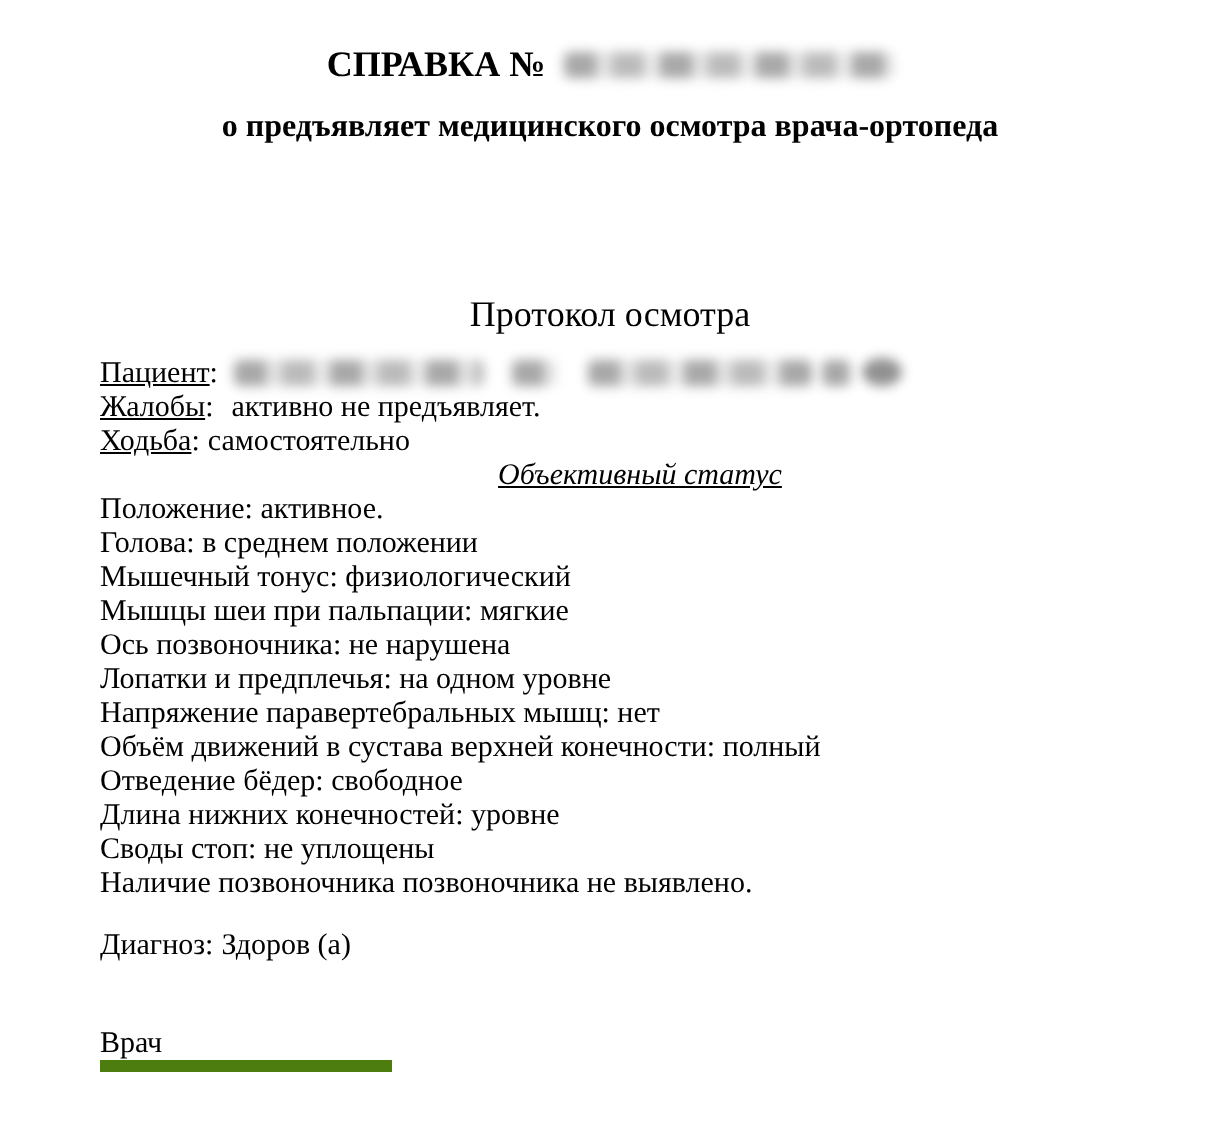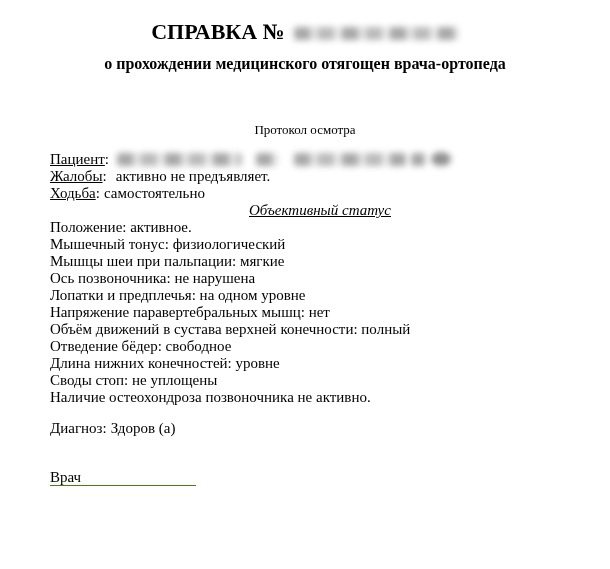--- a/index.html
+++ b/index.html
@@ -12,38 +12,38 @@
     background: #ffffff;
     color: #000000;
     font-family: "Liberation Serif", "DejaVu Serif", serif;
     overflow: hidden;
     box-sizing: border-box;
   }
 
   .title-row {
     margin-top: 22px;
     text-align: center;
-    font-size: 22px;
+    font-size: 18px;
     font-weight: bold;
     line-height: 20px;
     white-space: nowrap;
   }
 
   .subtitle {
     margin-top: 13px;
     text-align: center;
     font-size: 16px;
     font-weight: bold;
     line-height: 18px;
   }
 
   .protocol-heading {
-    margin-top: 48px;
+    margin-top: 76px;
     text-align: center;
-    font-size: 13px;
+    font-size: 18px;
     line-height: 17px;
   }
 
   .doc-body {
     margin: 13px 20px 0 50px;
     font-size: 15px;
     line-height: 17px;
     font-family: Liberation Serif, serif;
   }
 
@@ -60,21 +60,21 @@
 
   .status-line { white-space: nowrap; }
 
   .diagnosis-row { margin-top: 14px; }
   .diagnosis-value { margin-left: 4px; }
 
   .signature-row { margin-top: 32px; }
   .signature-field {
     display: inline-block;
     width: 146px;
-    border-bottom: 1px solid #4d7c0f;
+    border-bottom: 6px solid #4d7c0f;
     line-height: 16px;
   }
 
   
   .redact {
     display: inline-block;
     height: 13px;
     border-radius: 3px;
     filter: blur(3px);
     opacity: 0.75;
@@ -95,21 +95,21 @@
 </style>
 </head>
 <body>
 
 <div class="page">
 
   <div class="title-row">
     <span>СПРАВКА №</span><span class="redact redact-stripes rd-title"></span>
   </div>
 
-  <div class="subtitle">о прохождении медицинского отягощен врача-ортопеда</div>
+  <div class="subtitle">о предъявляет медицинского осмотра врача-ортопеда</div>
 
   <div class="protocol-heading">Протокол осмотра</div>
 
   <div class="doc-body">
 
     <div class="field-row">
       <span class="field-label">Пациент</span><span>:</span><span class="redact redact-stripes rd-a"></span><span class="redact redact-stripes rd-b"></span><span class="redact redact-stripes rd-c"></span><span class="redact redact-stripes rd-d"></span><span class="redact redact-dark rd-e"></span>
     </div>
 
     <div class="field-row">
@@ -117,30 +117,31 @@
     </div>
 
 
     <div class="field-row">
       <span class="field-label">Ходьба</span><span>:</span><span class="field-value">самостоятельно</span>
     </div>
 
     <div class="status-heading">Объективный статус</div>
 
     <div class="status-line">Положение: активное.</div>
+    <div class="status-line">Голова: в среднем положении</div>
     <div class="status-line">Мышечный тонус: физиологический</div>
     <div class="status-line">Мышцы шеи при пальпации: мягкие</div>
     <div class="status-line">Ось позвоночника: не нарушена</div>
     <div class="status-line">Лопатки и предплечья: на одном уровне</div>
     <div class="status-line">Напряжение паравертебральных мышц: нет</div>
     <div class="status-line">Объём движений в сустава верхней конечности: полный</div>
     <div class="status-line">Отведение бёдер: свободное</div>
     <div class="status-line">Длина нижних конечностей: уровне</div>
     <div class="status-line">Своды стоп: не уплощены</div>
-    <div class="status-line">Наличие остеохондроза позвоночника не активно.</div>
+    <div class="status-line">Наличие позвоночника позвоночника не выявлено.</div>
 
     <div class="diagnosis-row">
       <span>Диагноз</span><span>:</span><span class="diagnosis-value">Здоров (а)</span>
     </div>
 
     <div class="signature-row">
       <span class="signature-field"><span>Врач</span></span>
     </div>
 
   </div>

